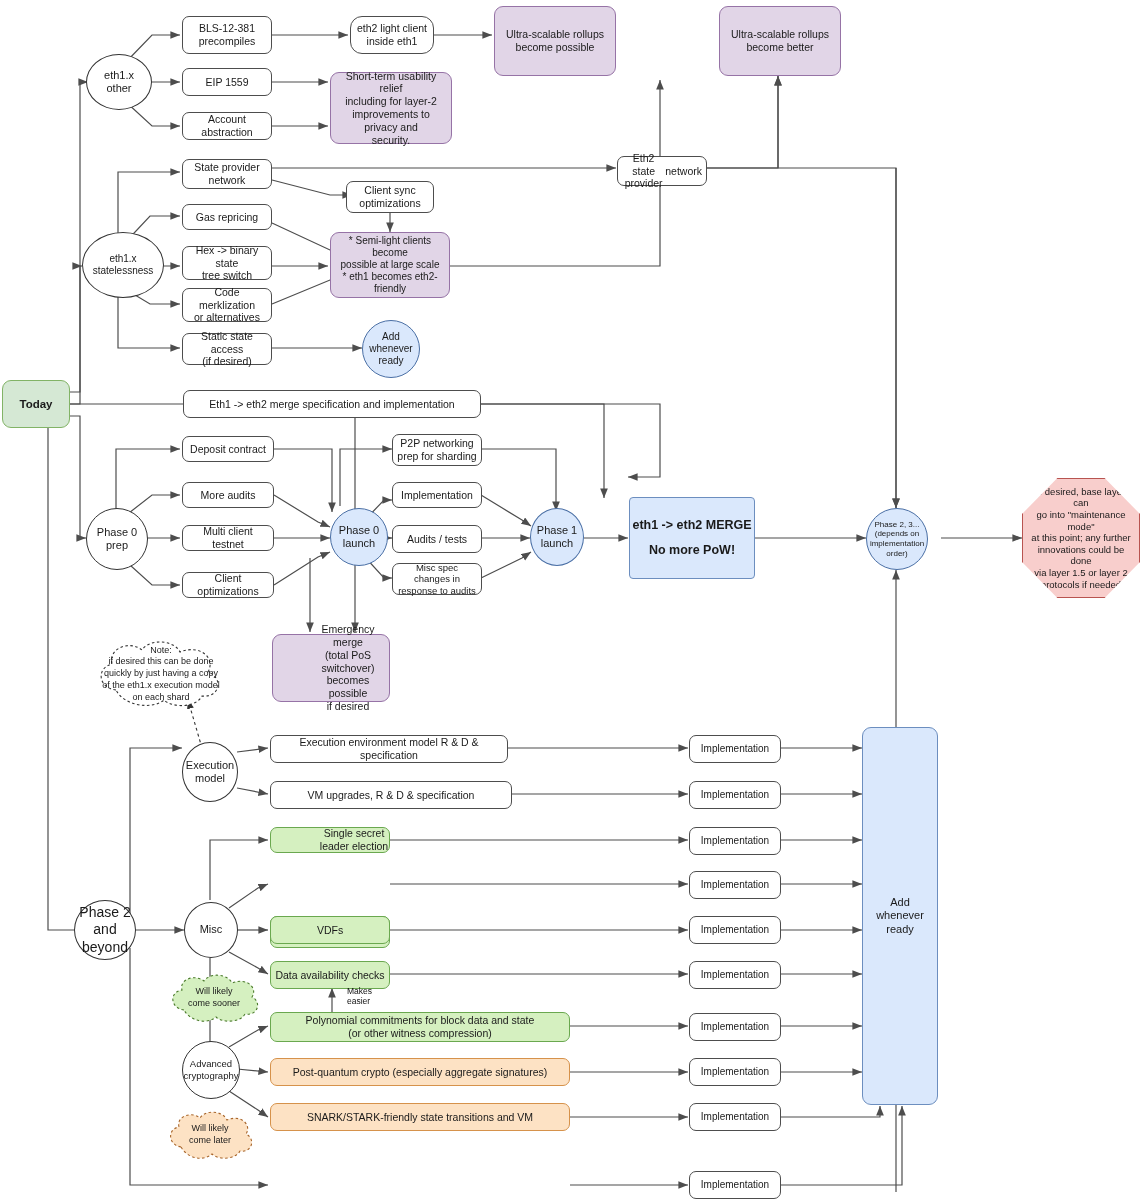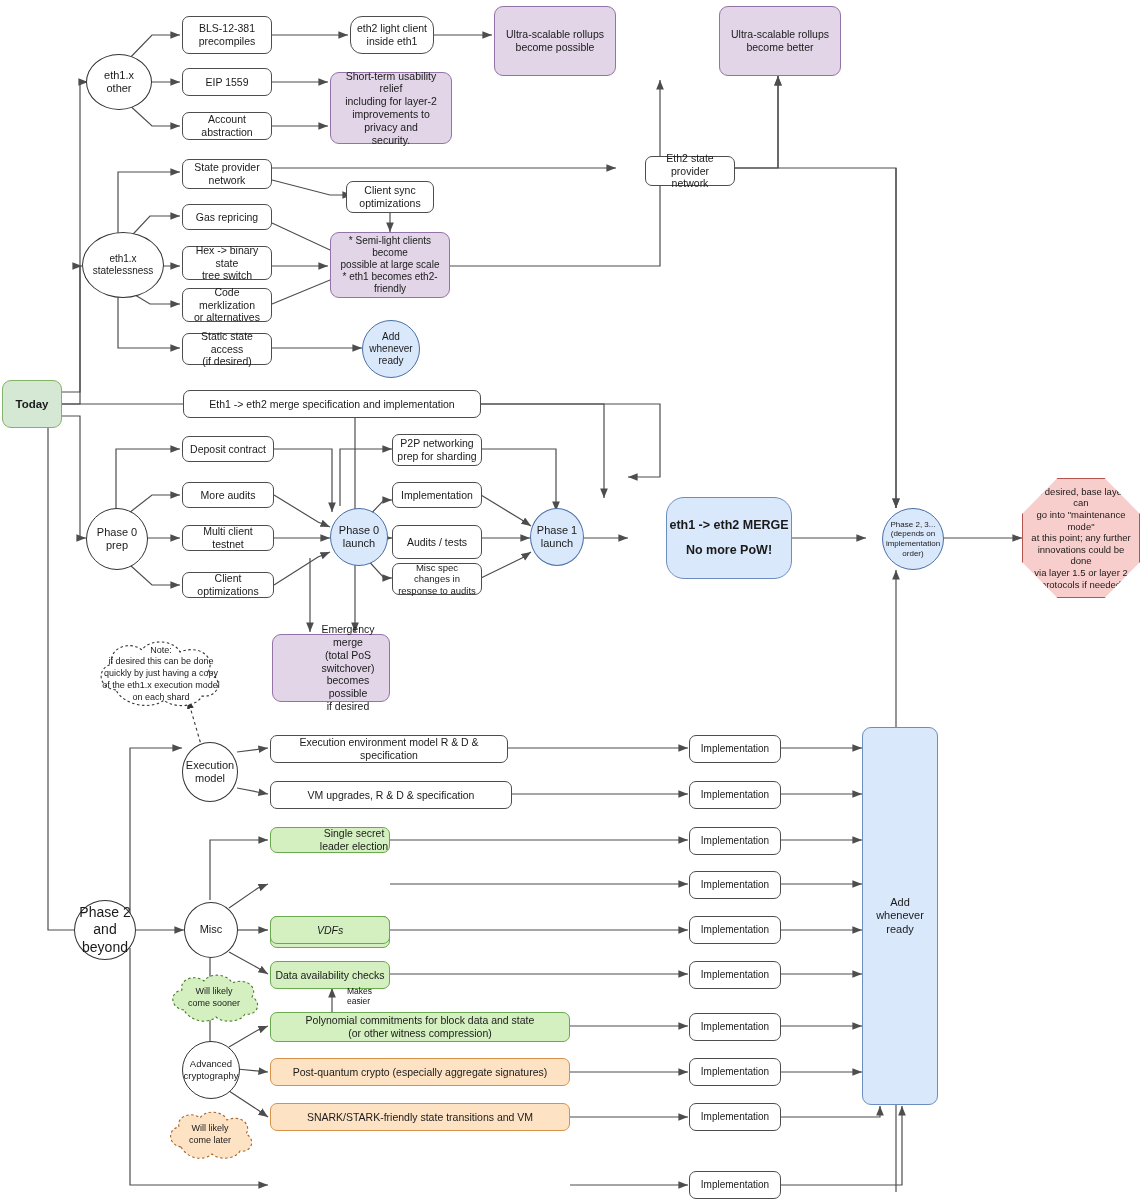--- a/index.html
+++ b/index.html
@@ -8,21 +8,21 @@
   svg#wires{position:absolute;left:0;top:0;width:1142px;height:1200px;pointer-events:none;}
 
   .node{position:absolute;box-sizing:border-box;display:flex;align-items:center;
         justify-content:center;text-align:center;line-height:1.22;color:#1a1a1a;}
   .rbox{border:1.2px solid #4d4d4d;border-radius:7px;background:#fff;font-size:10.5px;padding:2px 4px;}
   .ell{border:1.2px solid #333;border-radius:50%;background:#fff;font-size:11px;}
   .circ{border:1.2px solid #4a6fa5;border-radius:50%;background:#dae8fc;font-size:11px;}
   .purple{background:#e1d5e7;border:1.2px solid #9673a6;border-radius:9px;font-size:10.5px;padding:3px 6px;}
   .green-start{background:#d5e8d4;border:1.6px solid #82b366;border-radius:9px;font-size:11.5px;font-weight:bold;}
   .bluebig{background:#dae8fc;border:1.4px solid #6c8ebf;border-radius:9px;font-size:11px;}
-  .bluemerge{background:#dae8fc;border:1.8px solid #6c8ebf;border-radius:18px;font-size:12.5px;font-weight:bold;margin-left:37px;}
+  .bluemerge{background:#dae8fc;border:1.8px solid #6c8ebf;border-radius:4px;font-size:12.5px;font-weight:bold;}
   .greenbox{background:#d5f0c0;border:1.2px solid #6aa84f;border-radius:7px;font-size:10.5px;}
   .orangebox{background:#fde2c4;border:1.2px solid #d6924b;border-radius:7px;font-size:10.5px;}
   .octa{background:#f8cecc;border:1.4px solid #b85450;font-size:9.5px;padding:6px;
         clip-path:polygon(30% 0,70% 0,100% 30%,100% 70%,70% 100%,30% 100%,0 70%,0 30%);}
   .cloud{position:absolute;font-size:9px;text-align:center;display:flex;align-items:center;
          justify-content:center;color:#1a1a1a;line-height:1.3;}
   .cloud .cl-svg{position:absolute;left:0;top:0;}
   .cloud .cl-txt{position:relative;z-index:2;padding:0 6px;}
   .edgelabel{position:absolute;font-size:8.5px;color:#111;line-height:1.15;}
   .impl{font-size:10px;}
@@ -153,21 +153,21 @@
       <path d="M780,1072 L862,1072"></path>
       <path d="M780,1117 L880,1117 L880,1106"></path>
       <path d="M780,1185 L902,1185 L902,1106"></path>
     </g>
 
     <g fill="none" stroke="#333" stroke-width="1.1" stroke-dasharray="3,3" marker-end="url(#ahd)">
       <path d="M202,748 L188,700"></path>
     </g>
   </svg>
 
-  <div class="node green-start" style="left:2px;top:380px;width:60px;height:48px;">
+  <div class="node green-start" style="left:2px;top:380px;width:68px;height:48px;">
     <span>Today</span>
   </div>
 
   <div class="node ell" style="left:86px;top:54px;width:66px;height:56px;flex-direction:column;">
     <span>eth1.x</span>
     <span>other</span>
   </div>
 
   <div class="node rbox" style="left:182px;top:16px;width:90px;height:38px;flex-direction:column;">
     <span>BLS-12-381</span>
@@ -230,21 +230,21 @@
   <div class="node purple" style="left:330px;top:232px;width:120px;height:66px;flex-direction:column;font-size:10px;">
     <span>* Semi-light clients become</span>
     <span>possible at large scale</span>
     <span>* eth1 becomes eth2-friendly</span>
   </div>
   <div class="node circ" style="left:362px;top:320px;width:58px;height:58px;flex-direction:column;font-size:10px;">
     <span>Add</span>
     <span>whenever</span>
     <span>ready</span>
   </div>
-  <div class="node rbox" style="left:617px;top:156px;width:90px;height:30px;flex-direction:column;margin-left:28px;">
+  <div class="node rbox" style="left:617px;top:156px;width:90px;height:30px;flex-direction:row;">
     <span>Eth2 state provider</span>
     <span>network</span>
   </div>
 
   <div class="node rbox" style="left:183px;top:390px;width:298px;height:28px;">
     <span>Eth1 -&gt; eth2 merge specification and implementation</span>
   </div>
 
   <div class="node ell" style="left:86px;top:508px;width:62px;height:62px;flex-direction:column;">
     <span>Phase 0</span>
@@ -268,39 +268,39 @@
     <span>launch</span>
   </div>
 
   <div class="node rbox" style="left:392px;top:434px;width:90px;height:32px;flex-direction:column;">
     <span>P2P networking</span>
     <span>prep for sharding</span>
   </div>
   <div class="node rbox" style="left:392px;top:482px;width:90px;height:26px;">
     <span>Implementation</span>
   </div>
-  <div class="node rbox" style="left:392px;top:525px;width:90px;height:34px;">
+  <div class="node rbox" style="left:392px;top:525px;width:90px;height:28px;">
     <span>Audits / tests</span>
   </div>
   <div class="node rbox" style="left:392px;top:563px;width:90px;height:32px;flex-direction:column;font-size:9.5px;">
     <span>Misc spec changes in</span>
     <span>response to audits</span>
   </div>
 
   <div class="node circ" style="left:530px;top:508px;width:54px;height:58px;flex-direction:column;">
     <span>Phase 1</span>
     <span>launch</span>
   </div>
 
   <div class="node bluemerge" style="left:629px;top:497px;width:126px;height:82px;flex-direction:column;gap:10px;">
     <span>eth1 -&gt; eth2 MERGE</span>
     <span>No more PoW!</span>
   </div>
 
-  <div class="node circ" style="left:866px;top:508px;width:62px;height:62px;flex-direction:column;font-size:8px;margin-left:16px;">
+  <div class="node circ" style="left:866px;top:508px;width:62px;height:62px;flex-direction:column;font-size:8px;">
     <span>Phase 2, 3...</span>
     <span>(depends on</span>
     <span>implementation</span>
     <span>order)</span>
   </div>
 
   <div class="node octa" style="left:1022px;top:478px;width:118px;height:120px;flex-direction:column;">
     <span>If desired, base layer can</span>
     <span>go into "maintenance mode"</span>
     <span>at this point; any further</span>
@@ -353,21 +353,21 @@
     <span>cryptography</span>
   </div>
 
   <div class="node greenbox" style="left:270px;top:827px;width:120px;height:26px;padding-left:48px;">
     <span>Single secret leader election</span>
   </div>
   <div class="node greenbox" style="left:270px;top:868px;width:120px;height:32px;flex-direction:column;margin-top:48px;">
     <span>MPC validator</span>
     <span>implementation</span>
   </div>
-  <div class="node greenbox" style="left:270px;top:916px;width:120px;height:28px;font-style:italic;">
+  <div class="node greenbox" style="left:270px;top:916px;width:120px;height:28px;">
     <span>VDFs</span>
   </div>
   <div class="node greenbox" style="left:270px;top:961px;width:120px;height:28px;">
     <span>Data availability checks</span>
   </div>
   <div class="node greenbox" style="left:270px;top:1012px;width:300px;height:30px;flex-direction:column;">
     <span>Polynomial commitments for block data and state</span>
     <span>(or other witness compression)</span>
   </div>
   <div class="node orangebox" style="left:270px;top:1058px;width:300px;height:28px;">

